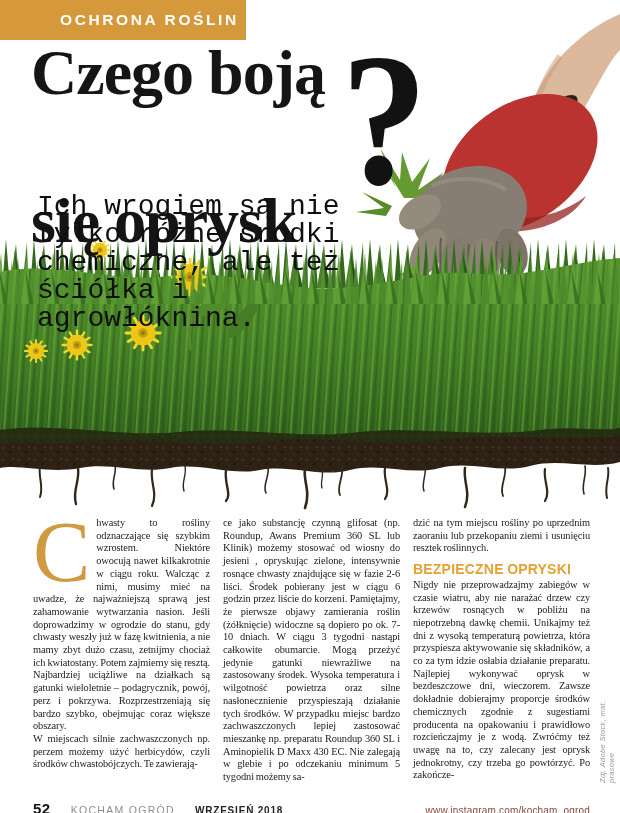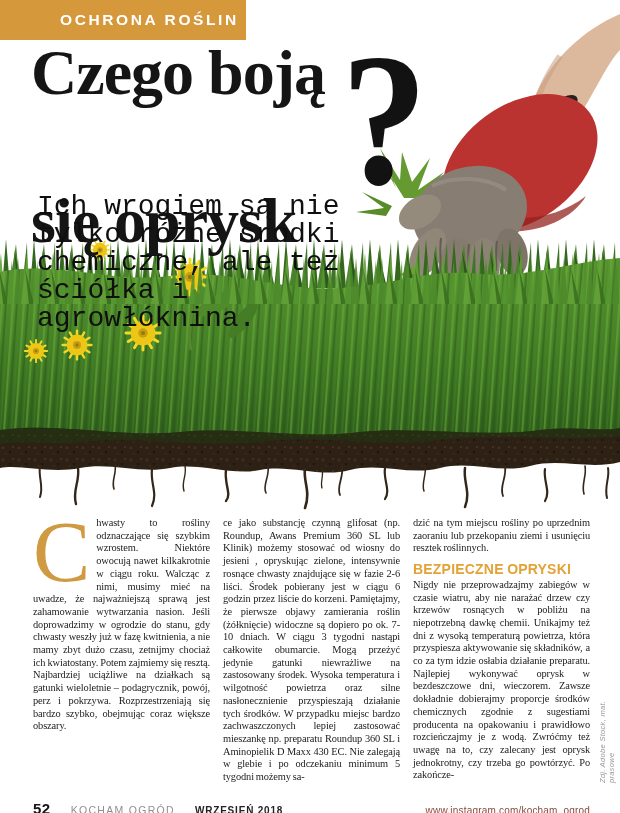--- a/index.html
+++ b/index.html
@@ -189,20 +189,21 @@
 
   <h1 class="title"><span>Czego boją</span><br>
     <span>się oprysk</span></h1>
   <div class="qmark">?</div>
 
   <p class="subtitle">Ich wrogiem są nie tylko różne środki chemiczne, ale też ściółka i agrowłóknina.</p>
 
   <div class="columns">
     <div class="col">
       <p><span class="dropcap">C</span><span>hwasty to rośliny odznaczające się szybkim wzrostem. Niektóre owocują nawet kilkakrotnie w ciągu roku. Walcząc z nimi, musimy mieć na uwadze, że najważniejszą sprawą jest zahamowanie wytwarzania nasion. Jeśli doprowadzimy w ogrodzie do stanu, gdy chwasty weszły już w fazę kwitnienia, a nie mamy zbyt dużo czasu, zetnijmy chociaż ich kwiatostany. Potem zajmiemy się resztą. Najbardziej uciążliwe na działkach są gatunki wieloletnie – podagrycznik, powój, perz i pokrzywa. Rozprzestrzeniają się bardzo szybko, obejmując coraz większe obszary.</span></p>
+      <p>W miejscach silnie zachwaszczonych np. perzem możemy użyć herbicydów, czyli środków chwastobójczych. Te zawierają-</p>
     </div>
     <div class="col">
       <p>ce jako substancję czynną glifosat (np. Roundup, Awans Premium 360 SL lub Klinik) możemy stosować od wiosny do jesieni , opryskując zielone, intensywnie rosnące chwasty znajdujące się w fazie 2-6 liści. Środek pobierany jest w ciągu 6 godzin przez liście do korzeni. Pamiętajmy, że pierwsze objawy zamierania roślin (żółknięcie) widoczne są dopiero po ok. 7-10 dniach. W ciągu 3 tygodni nastąpi całkowite obumarcie. Mogą przeżyć jedynie gatunki niewrażliwe na zastosowany środek. Wysoka temperatura i wilgotność powietrza oraz silne nasłonecznienie przyspieszają działanie tych środków. W przypadku miejsc bardzo zachwaszczonych lepiej zastosować mieszankę np. preparatu Roundup 360 SL i Aminopielik D Maxx 430 EC. Nie zalegają w glebie i po odczekaniu minimum 5 tygodni możemy sa-</p>
     </div>
     <div class="col">
       <p>dzić na tym miejscu rośliny po uprzednim zaoraniu lub przekopaniu ziemi i usunięciu resztek roślinnych.</p>
       <h2 class="subhead">BEZPIECZNE OPRYSKI</h2>
       <p>Nigdy nie przeprowadzajmy zabiegów w czasie wiatru, aby nie narażać drzew czy krzewów rosnących w pobliżu na niepotrzebną dawkę chemii. Unikajmy też dni z wysoką temperaturą powietrza, która przyspiesza aktywowanie się składników, a co za tym idzie osłabia działanie preparatu. Najlepiej wykonywać oprysk w bezdeszczowe dni, wieczorem. Zawsze dokładnie dobierajmy proporcje środków chemicznych zgodnie z sugestiami producenta na opakowaniu i prawidłowo rozcieńczajmy je z wodą. Zwróćmy też uwagę na to, czy zalecany jest oprysk jednokrotny, czy trzeba go powtórzyć. Po zakończe-</p>
     </div>
   </div>

